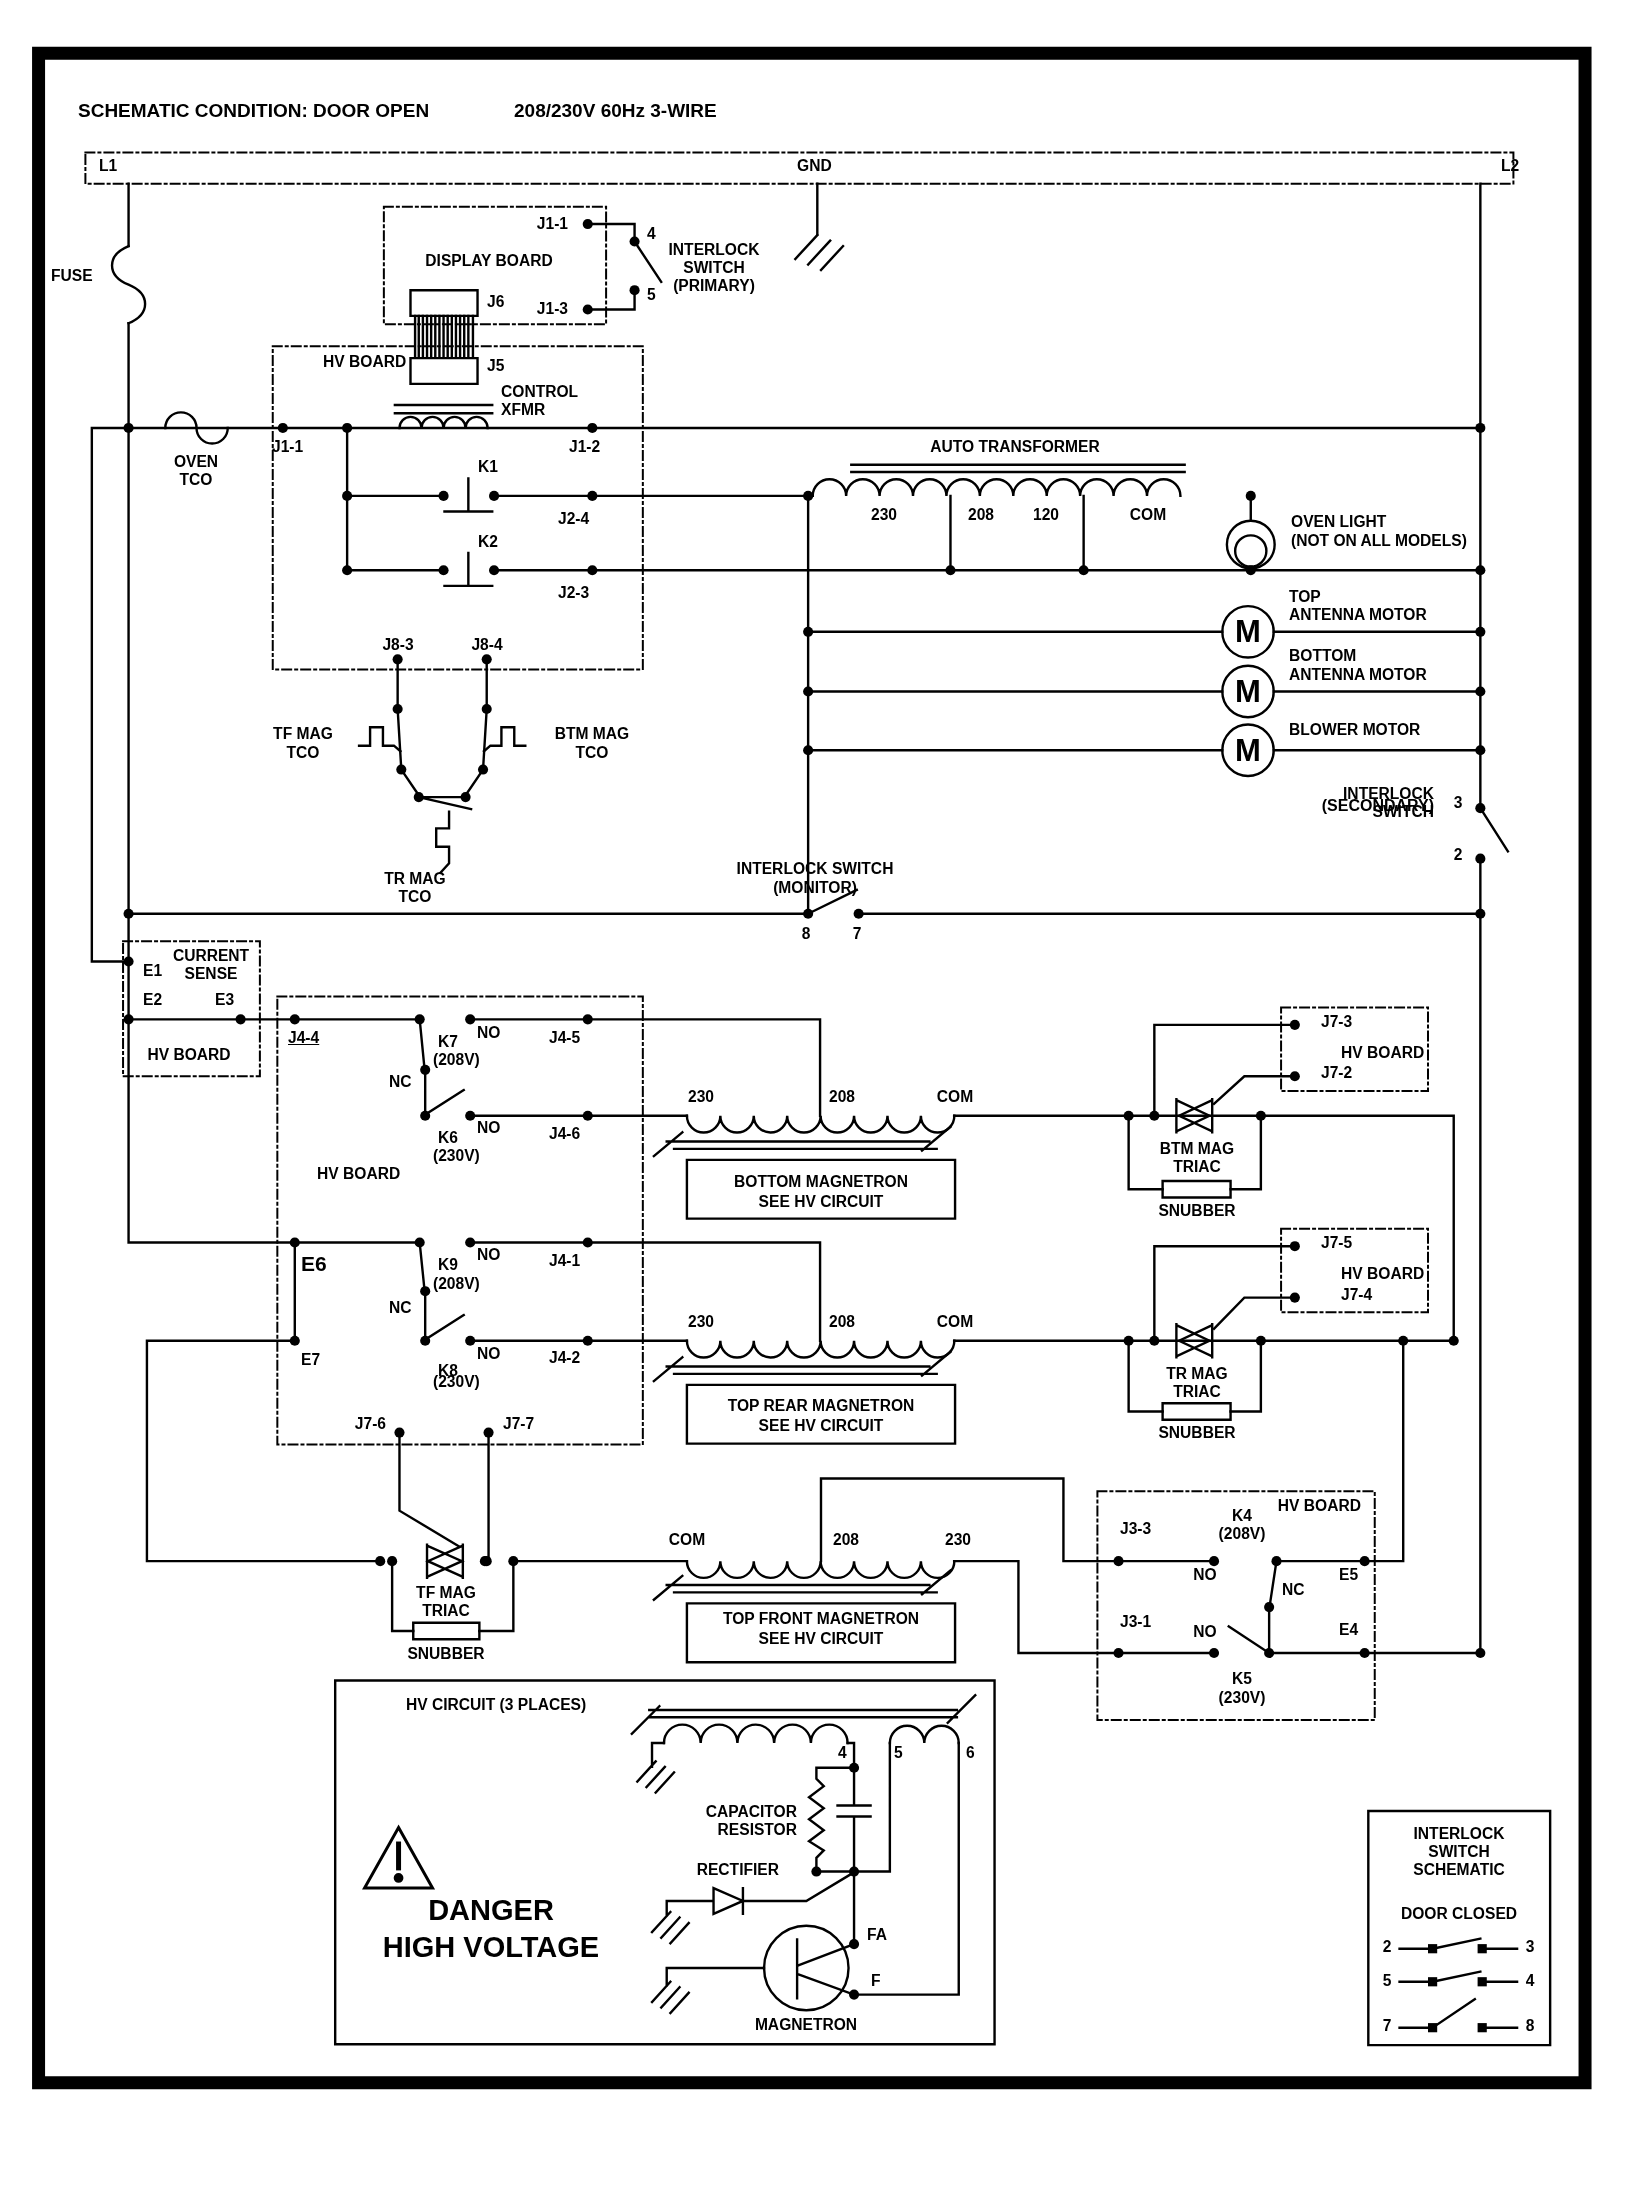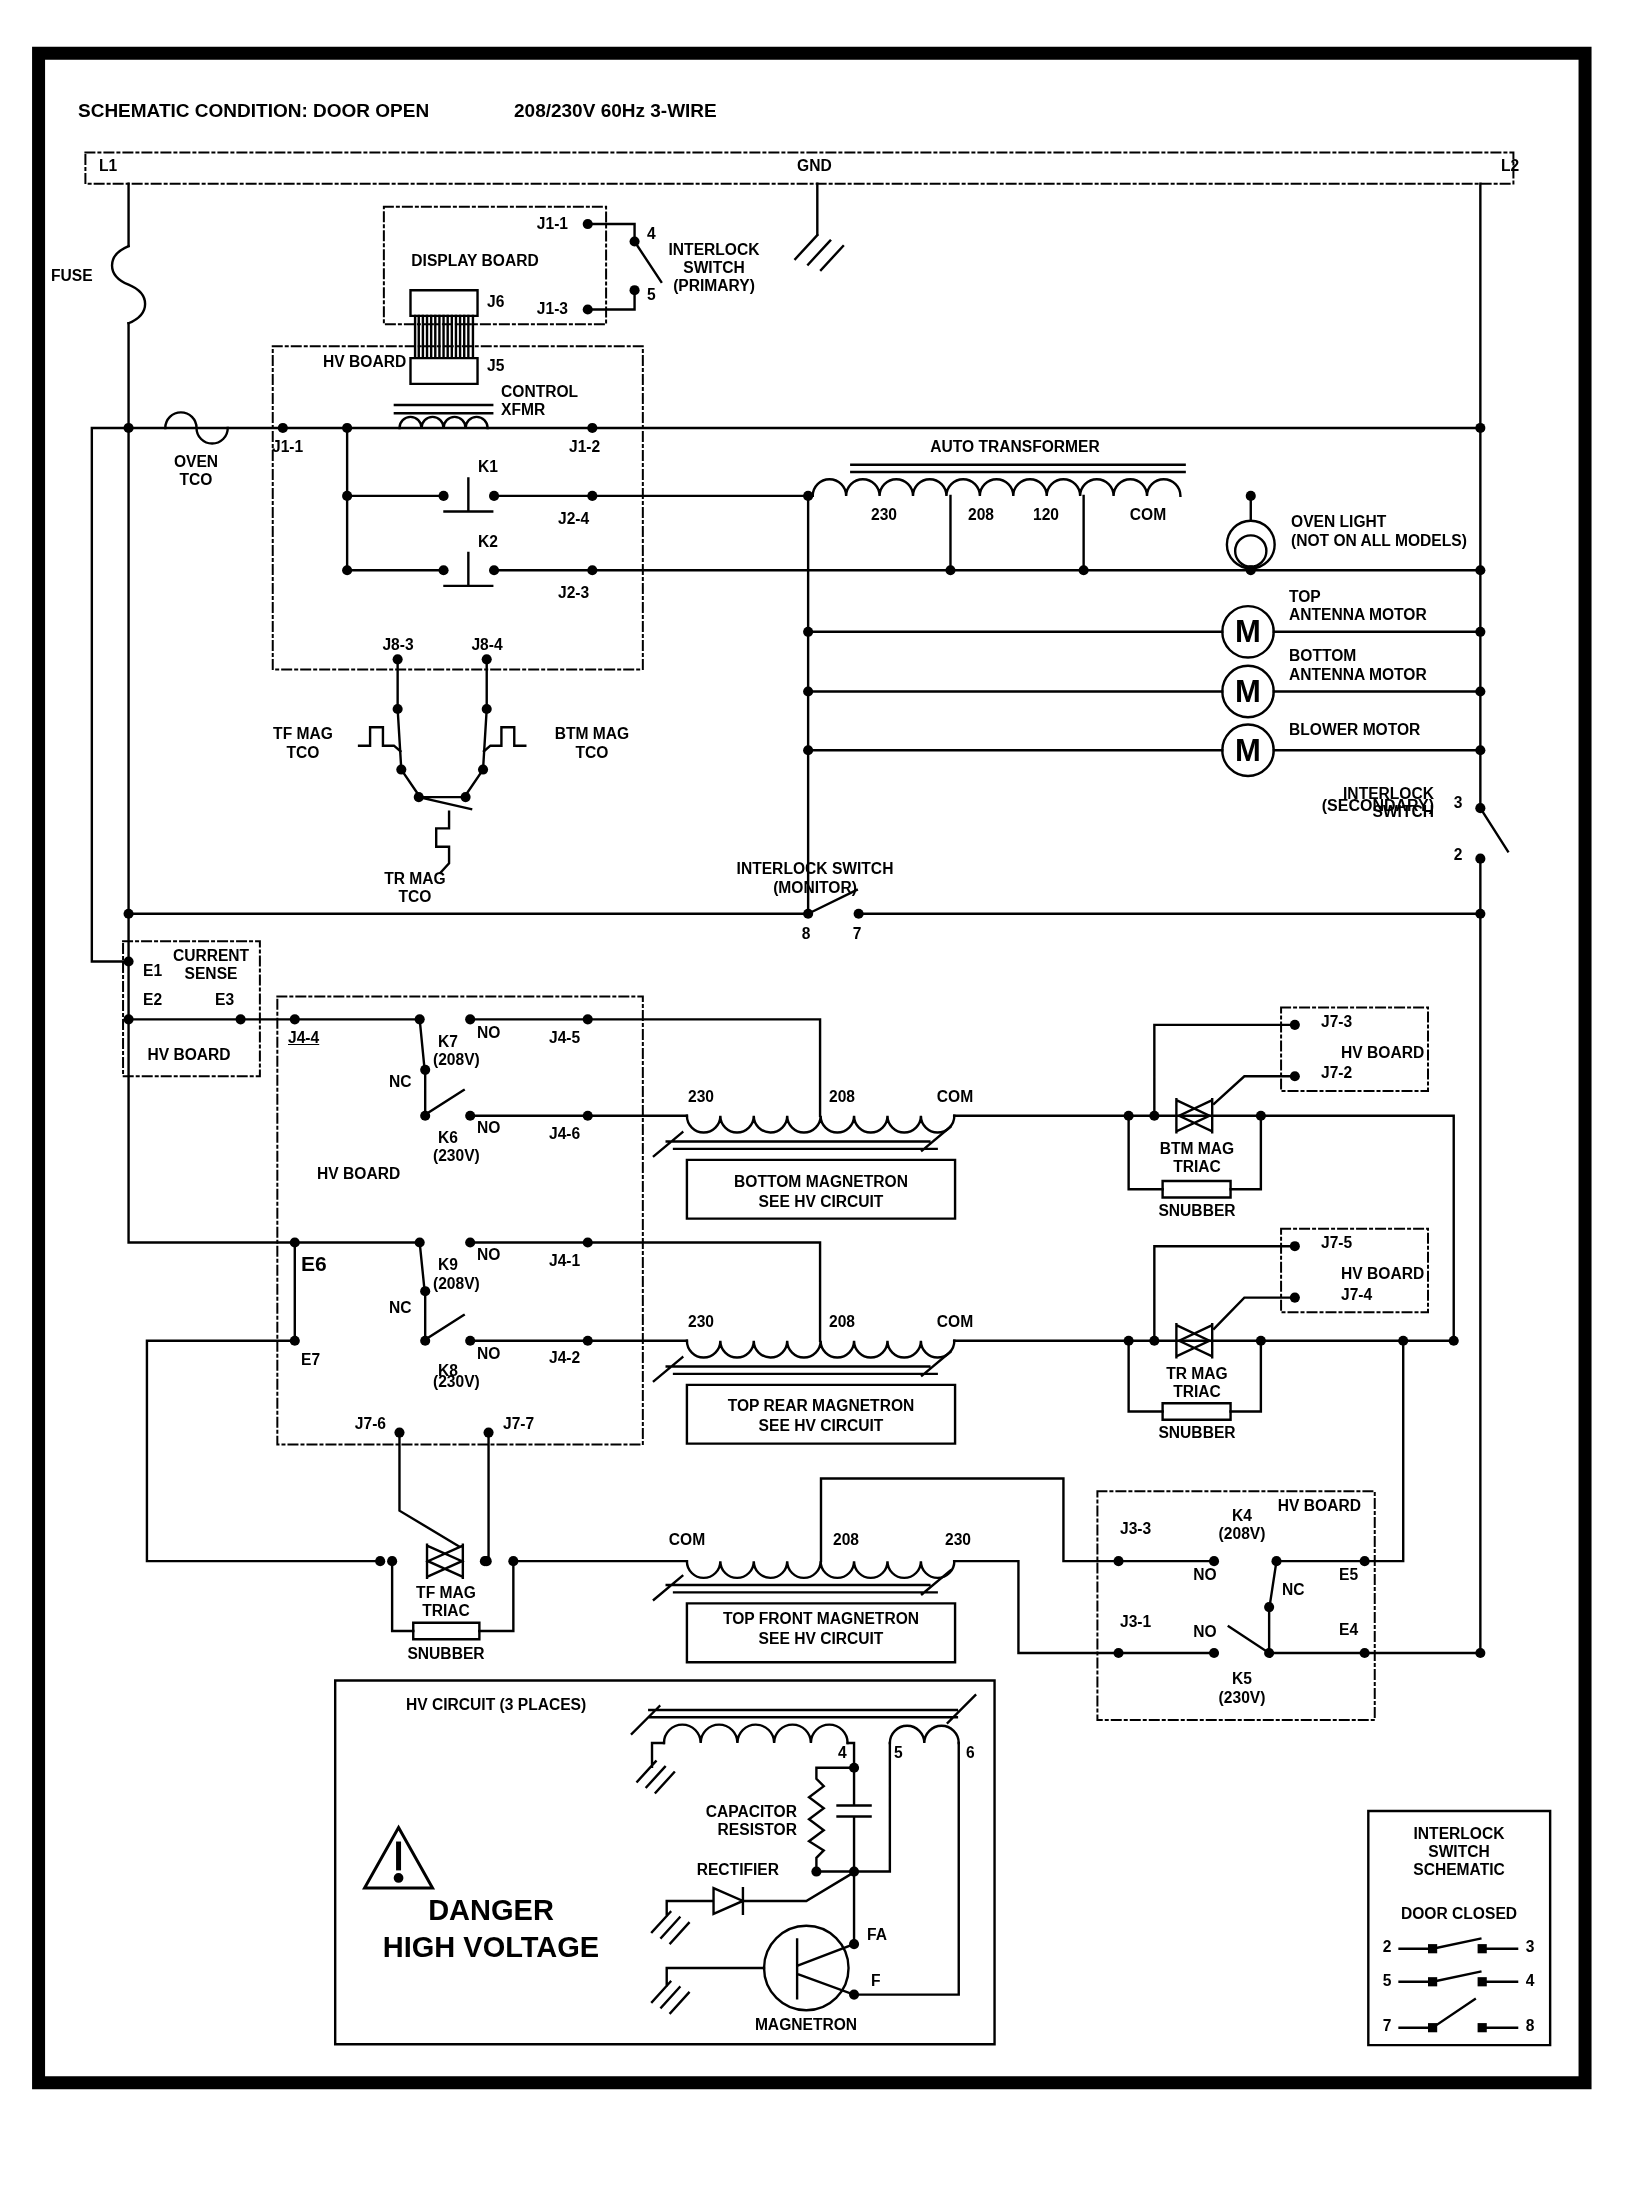--- a/index.html
+++ b/index.html
@@ -237,21 +237,21 @@
       </g>
 </svg>
 
 <div id="labels">
       <span class="lbl" style="left: 78px; top: 101px; font-size: 19px;">SCHEMATIC CONDITION: DOOR OPEN</span>
       <span class="lbl" style="left: 514px; top: 101px; font-size: 19px;">208/230V 60Hz 3-WIRE</span>
       <span class="lbl" style="left: 99px; top: 158px; font-size: 15.6px;">L1</span>
       <span class="lbl" style="left: 797px; top: 158px; font-size: 15.6px;">GND</span>
       <span class="lbl" style="left: 1464px; top: 158px; font-size: 15.6px; margin-left: 37px;">L2</span>
       <span class="lbl" style="left: 51px; top: 268px; font-size: 15.6px;">FUSE</span>
-      <span class="lbl a-c" style="left: 475px; top: 253px; font-size: 15.6px;">DISPLAY BOARD</span>
+      <span class="lbl a-c" style="left: 489px; top: 253px; font-size: 15.6px;">DISPLAY BOARD</span>
       <span class="lbl a-r" style="left: 568px; top: 216px; font-size: 15.6px;">J1-1</span>
       <span class="lbl" style="left: 647px; top: 226px; font-size: 15.6px;">4</span>
       <span class="lbl a-c" style="left: 714px; top: 242px; font-size: 15.6px;">INTERLOCK</span>
       <span class="lbl a-c" style="left: 714px; top: 260px; font-size: 15.6px;">SWITCH</span>
       <span class="lbl a-c" style="left: 714px; top: 278px; font-size: 15.6px;">(PRIMARY)</span>
       <span class="lbl" style="left: 647px; top: 287px; font-size: 15.6px;">5</span>
       <span class="lbl a-r" style="left: 568px; top: 301px; font-size: 15.6px;">J1-3</span>
       <span class="lbl" style="left: 487px; top: 294px; font-size: 15.6px;">J6</span>
       <span class="lbl" style="left: 487px; top: 358px; font-size: 15.6px;">J5</span>
       <span class="lbl" style="left: 323px; top: 354px; font-size: 15.6px;">HV BOARD</span>

